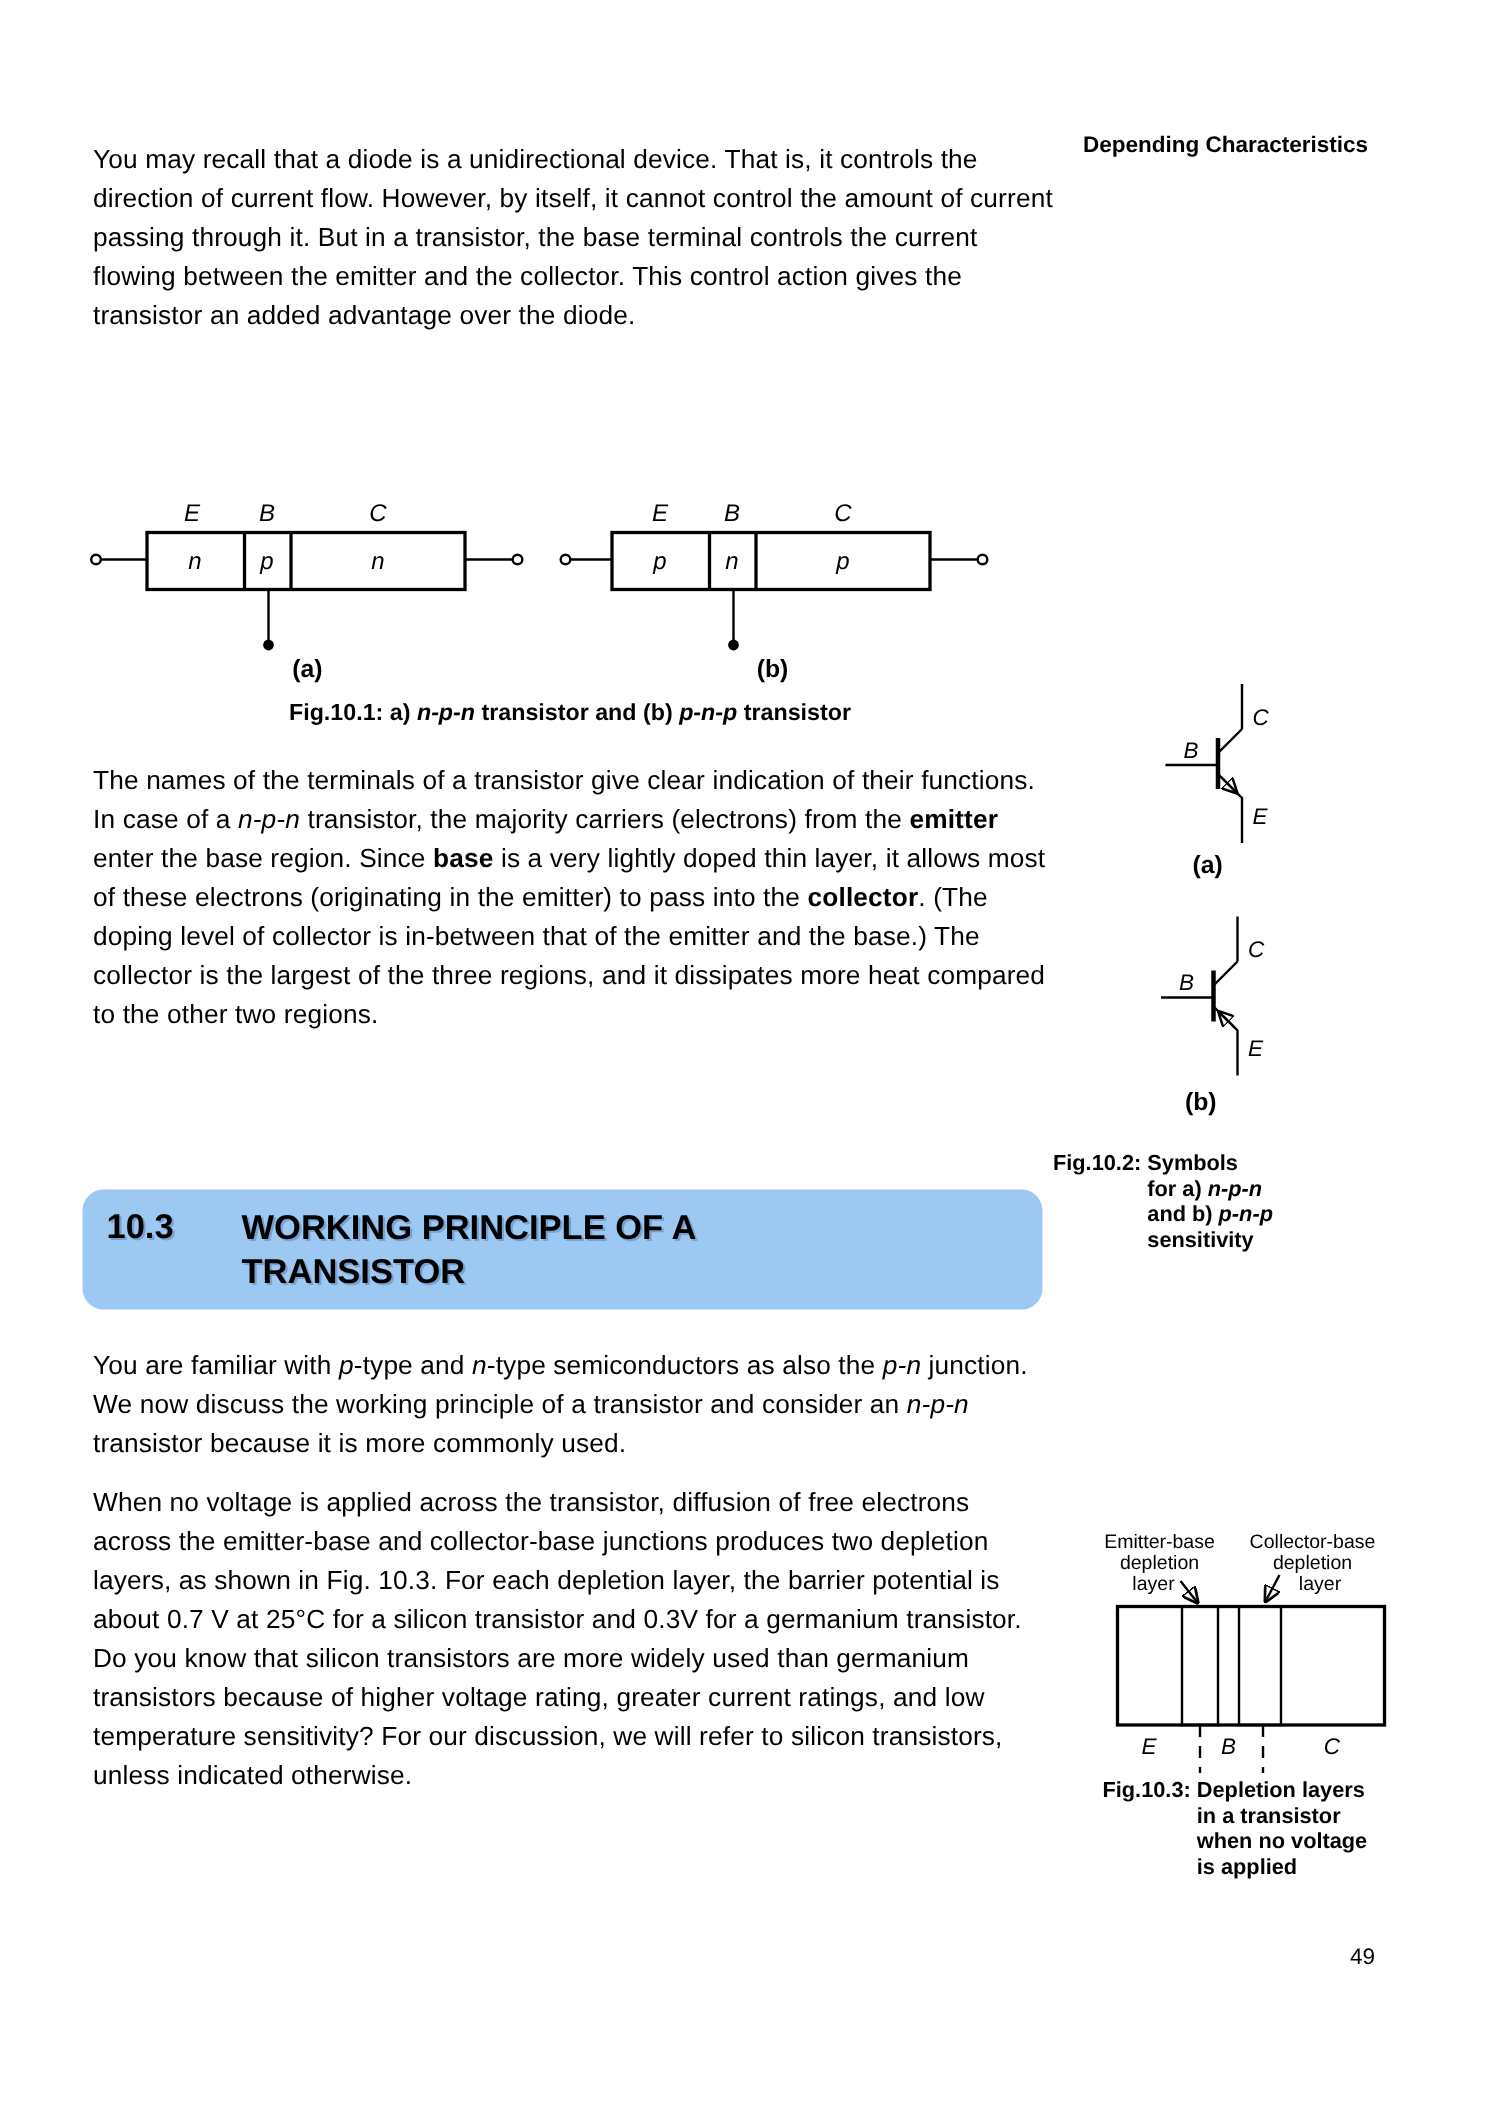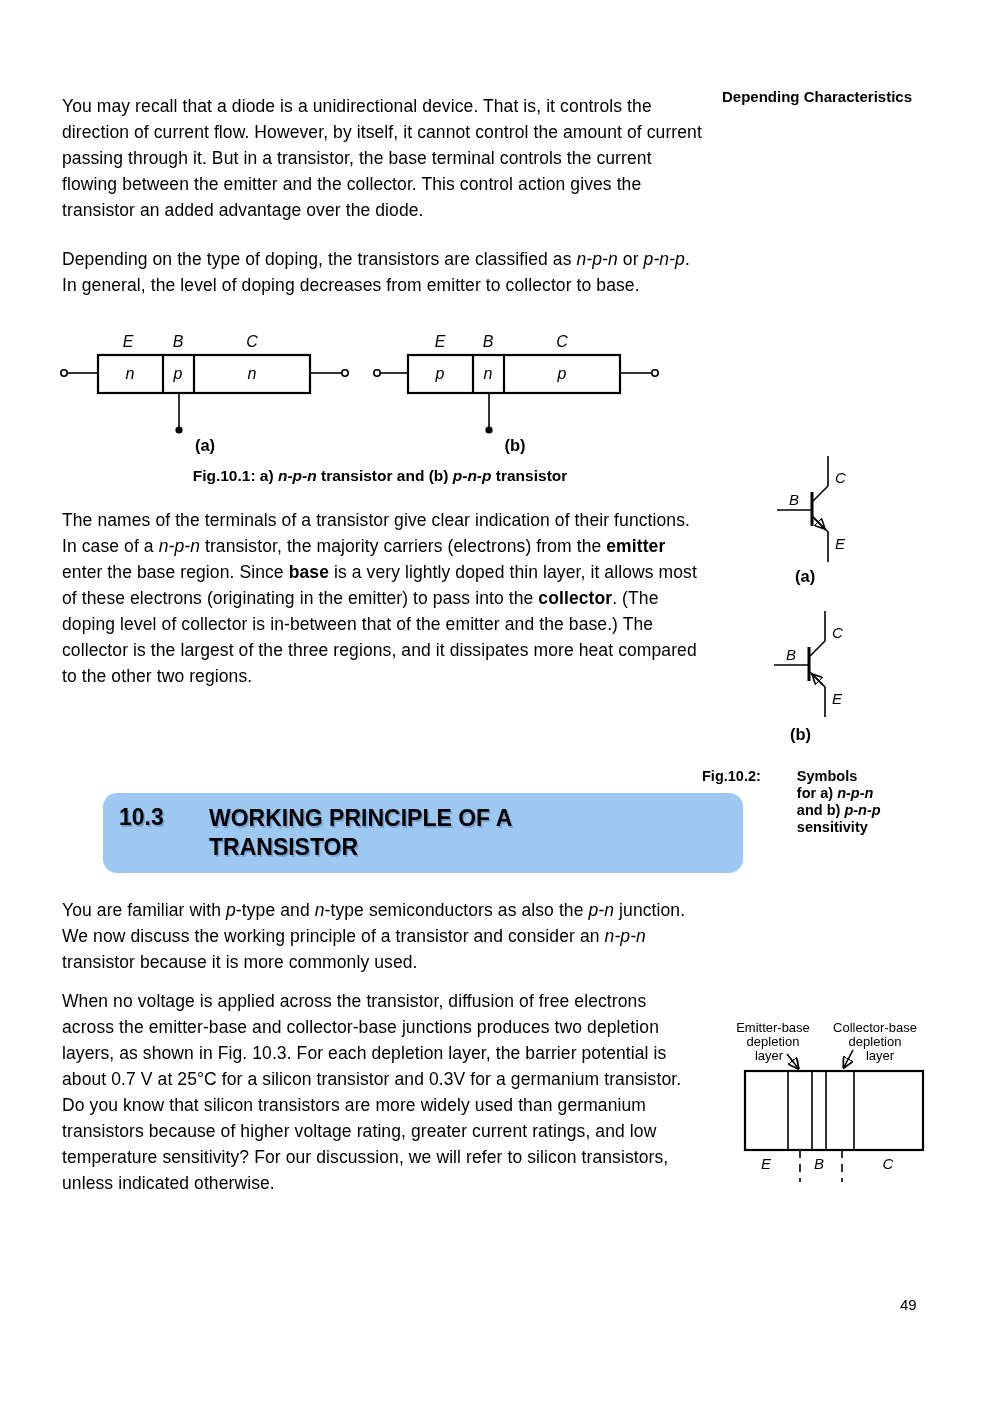--- a/index.html
+++ b/index.html
@@ -36,33 +36,32 @@
   }
   .sec-num {
     display:inline-block; vertical-align:top; font-size:23px; font-weight:bold; width:90px;
     text-shadow:1.5px 1.5px 0 rgba(90,130,180,0.55);
   }
   .sec-title {
     display:inline-block; vertical-align:top; font-size:23px; font-weight:bold; line-height:29px;
     text-shadow:1.5px 1.5px 0 rgba(90,130,180,0.55);
   }
   .fig-caption { position:absolute; font-size:14.5px; font-weight:bold; line-height:17px; }
-  .cap-lines { display:inline-block; vertical-align:top;margin-left:32px; }
+  .cap-lines { display:inline-block; vertical-align:top; }
   .cap-lines > span { display:block; }
   .pagenum { position:absolute; left:900px; top:1296px; font-size:15px; font-weight:normal; }
 </style>
 </head>
 <body>
 
 <div class="page">
 
   <div class="hdr">Depending Characteristics</div>
 
   <div class="para" style="top:93px">You may recall that a diode is a unidirectional device. That is, it controls the direction of current flow. However, by itself, it cannot control the amount of current passing through it. But in a transistor, the base terminal controls the current flowing between the emitter and the collector. This control action gives the transistor an added advantage over the diode.</div>
-  <div class="para" style="top:246px"><span>Depending on the type of doping, the transistors are classified as </span><span style="font-style: italic;">n-p-n</span><span> or </span><span style="font-style: italic;">p-n-p</span><span>. In general, the level of doping decreases from emitter to collector to base.</span></div>
 
   <svg class="fig-svg" style="left:55px; top:328px" width="650" height="135" viewBox="0 0 650 135">
 
     <g>
       <circle class="oterm" cx="9" cy="45" r="3.2"></circle>
       <line x1="12.2" y1="45" x2="43" y2="45"></line>
       <rect class="thick" x="43" y="27" width="212" height="38"></rect>
       <line class="thick" x1="108" y1="27" x2="108" y2="65"></line>
       <line class="thick" x1="139" y1="27" x2="139" y2="65"></line>
       <line x1="255" y1="45" x2="287" y2="45"></line>
@@ -95,21 +94,21 @@
       <text class="svg-i" x="433" y="51" text-anchor="middle">n</text>
       <text class="svg-i" x="507" y="51" text-anchor="middle">p</text>
       <text class="svg-b" x="460" y="123" text-anchor="middle">(b)</text>
     </g>
   </svg>
 
   <div class="caption1"><span style="font-weight: bold;">Fig.10.1:  a) </span><span style="font-style: italic; font-weight: bold;">n-p-n</span><span style="font-weight: bold;"> transistor and (b) </span><span style="font-style: italic; font-weight: bold;">p-n-p</span><span style="font-weight: bold;"> transistor</span></div>
 
   <div class="para" style="top:507px"><span>The names of the terminals of a transistor give clear indication of their functions. In case of a </span><span style="font-style: italic;">n-p-n</span><span> transistor, the majority carriers (electrons) from the </span><span style="font-weight: bold;">emitter</span><span> enter the base region. Since </span><span style="font-weight: bold;">base</span><span> is a very lightly doped thin layer, it allows most of these electrons (originating in the emitter) to pass into the </span><span style="font-weight: bold;">collector</span><span>. (The doping level of collector is in-between that of the emitter and the base.) The collector is the largest of the three regions, and it dissipates more heat compared to the other two regions.</span></div>
 
-  <div class="section-box" style="background-color: rgb(156, 200, 242); margin-left: 48px;">
+  <div class="section-box" style="background-color: rgb(156, 200, 242);">
     <span class="sec-num">10.3</span><span class="sec-title"><span>WORKING PRINCIPLE OF A</span><br><span>TRANSISTOR</span></span>
   </div>
 
   <div class="para" style="top:897px"><span>You are familiar with </span><span style="font-style: italic;">p</span><span>-type and </span><span style="font-style: italic;">n</span><span>-type semiconductors as also the </span><span style="font-style: italic;">p-n</span><span> junction.  We now discuss the working principle of a transistor and consider an </span><span style="font-style: italic;">n-p-n</span><span> transistor because it is more commonly used.</span></div>
   <div class="para" style="top:988px">When no voltage is applied across the transistor, diffusion of free electrons across the emitter-base and collector-base junctions produces two depletion layers, as shown in Fig. 10.3.  For each depletion layer, the barrier potential is about 0.7 V at 25°C for a silicon transistor and 0.3V for a germanium transistor. Do you know that silicon transistors are more widely used than germanium transistors because of higher voltage rating, greater current ratings, and low temperature sensitivity?  For our discussion, we will refer to silicon transistors, unless indicated otherwise.</div>
 
   <svg class="fig-svg" style="left:765px; top:450px" width="110" height="145" viewBox="0 0 110 145">
     <defs>
       <marker id="arrA" viewBox="0 0 10 10" refX="8.5" refY="5" markerWidth="6.5" markerHeight="6.5" orient="auto">
         <path d="M0,0 L10,5 L0,10 z" fill="#000" stroke="none"></path>
@@ -186,16 +185,25 @@
       <rect x="63" y="59" width="24" height="79" fill="url(#hatch1)"></rect>
       <rect x="101" y="59" width="28" height="79" fill="url(#hatch2)"></rect>
       <line x1="75" y1="138" x2="75" y2="170" stroke-width="2.2" stroke-dasharray="8,6"></line>
       <line x1="117" y1="138" x2="117" y2="170" stroke-width="2.2" stroke-dasharray="8,6"></line>
       <text class="svg-i-sm" x="41" y="157" text-anchor="middle">E</text>
       <text class="svg-i-sm" x="94" y="157" text-anchor="middle">B</text>
       <text class="svg-i-sm" x="163" y="157" text-anchor="middle">C</text>
     </g>
   </svg>
 
+  <div class="fig-caption" style="left:735px; top:1186px">
+    <span>Fig.10.3:</span>
+    <span class="cap-lines">
+      <span>Depletion layers</span>
+      <span>in a transistor</span>
+      <span>when no voltage</span>
+      <span>is applied</span>
+    </span>
+  </div>
 
   <div class="pagenum">49</div>
 
 </div>
 
 </body></html>

